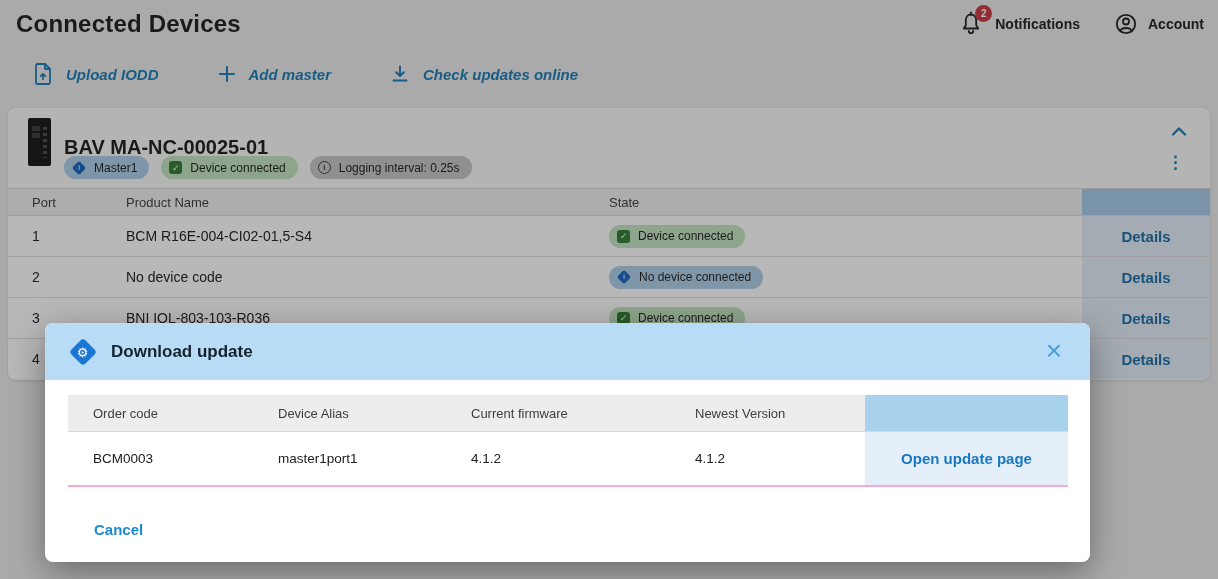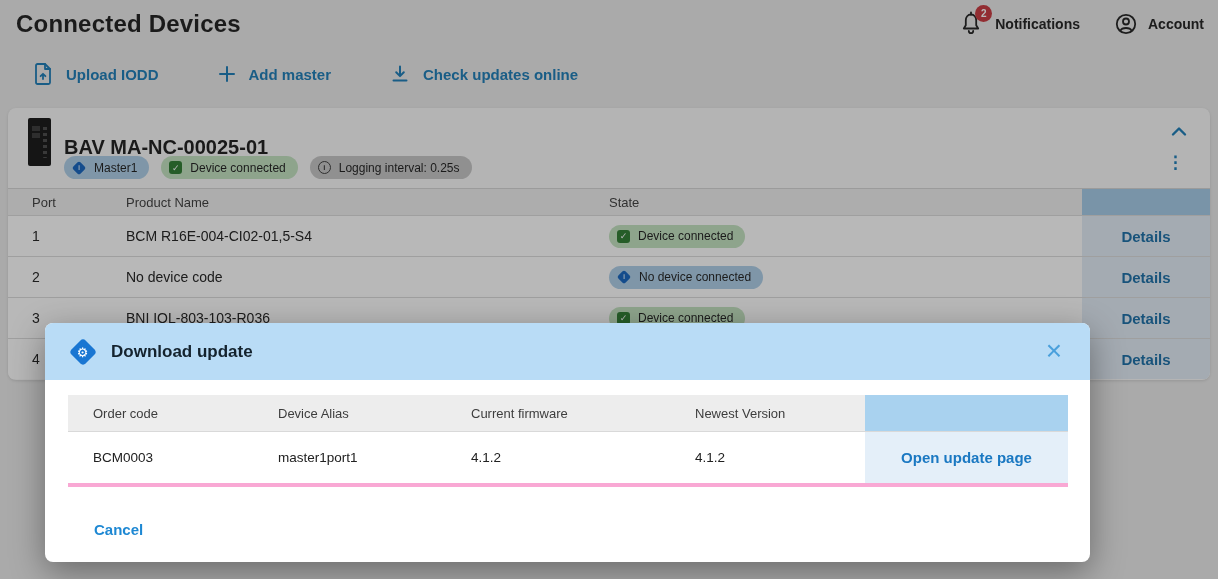--- a/index.html
+++ b/index.html
@@ -13,21 +13,21 @@
   .page-title { position:absolute; left:16px; top:10px; font-size:24px; font-weight:700; color:#1f1f1f; letter-spacing:.2px; }
   .hdr-right { position:absolute; right:14px; top:10px; display:flex; align-items:center; gap:34px; }
   .hdr-item { display:flex; align-items:center; gap:10px; cursor:pointer; }
   .hdr-item .lbl { font-size:14px; font-weight:700; color:#222; }
   .bell-wrap { position:relative; width:26px; height:28px; }
   .badge { position:absolute; top:-5px; right:-7px; min-width:17px; height:17px; border-radius:50%;
            background:#c9393f; color:#fff; font-size:10px; font-weight:700; display:flex; align-items:center; justify-content:center; }
 
   
   .toolbar { position:absolute; top:62px; left:32px; display:flex; align-items:center; gap:58px; }
-  .tb-btn { display:flex; align-items:center; gap:12px; color:#1c7db8; font-size:15px; font-weight:700; cursor:pointer; }
+  .tb-btn { display:flex; align-items:center; gap:12px; color:#1c7db8; font-size:15px; font-weight:700; cursor:pointer;font-style:italic; }
 
   
   .card { position:absolute; left:8px; top:108px; width:1202px; height:272px; background:#fafafa;
           border-radius:8px; overflow:hidden; box-shadow:0 1px 3px rgba(0,0,0,.12); }
   .card-head { position:relative; height:80px; }
   .thumb { position:absolute; left:20px; top:10px; width:23px; height:48px; background:#161616; border-radius:2px; }
   .thumb::before { content:""; position:absolute; left:4px; top:8px; width:8px; height:12px;
                    background:linear-gradient(#3a3a3a,#3a3a3a) 0 0/8px 5px no-repeat, linear-gradient(#3a3a3a,#3a3a3a) 0 7px/8px 5px no-repeat; }
   .thumb::after { content:""; position:absolute; right:4px; top:6px; width:4px; height:34px;
                   background:repeating-linear-gradient(#161616 0 3px, #4a4a4a 3px 6px); border-radius:1px; }
@@ -71,21 +71,21 @@
   .gear-diamond { width:20px; height:20px; background:#1976d2; border-radius:4px; transform:rotate(45deg);
                   display:flex; align-items:center; justify-content:center; margin:0 4px; }
   .gear-diamond > span { transform:rotate(-45deg); color:#fff; font-size:13px; line-height:1; }
   .modal-title { font-size:17px; font-weight:700; color:#14232e; }
   .modal-close { position:absolute; right:18px; top:8px; width:36px; height:40px; display:flex; align-items:center; justify-content:center;
                  color:#4aa0dc; font-size:28px; font-weight:400; cursor:pointer; line-height:1; }
 
   .mtable { position:absolute; left:23px; top:72px; width:1000px; }
   .mrow { display:grid; grid-template-columns:185px 193px 224px 195px 203px; align-items:stretch; }
   .mrow.mhead { height:37px; background:#ededed; border-bottom:1px solid #d9d9d9; }
-  .mrow.mdata { height:55px; background:#fff; border-bottom:4px solid #f9a8d4; }
+  .mrow.mdata { height:55px; background:#fff; border-bottom:2px solid #f9a8d4; }
   .mcell { display:flex; align-items:center; padding-left:25px; font-size:13.5px; color:#212121; }
   .mhead .mcell { font-size:13px; color:#3d3d3d; }
   .mcell.maction { padding:0; justify-content:center;text-align:right; }
   .mhead .maction { background:#a9d2ef; }
   .mdata .maction { background:#e4eff9; }
   .update-link { color:#1a78c2; font-size:15px; font-weight:700; cursor:pointer; }
   .cancel-btn { position:absolute; left:49px; bottom:24px; color:#1e88d3; font-size:15px; font-weight:700; cursor:pointer; }
 
   svg { display:block; }
 </style>

